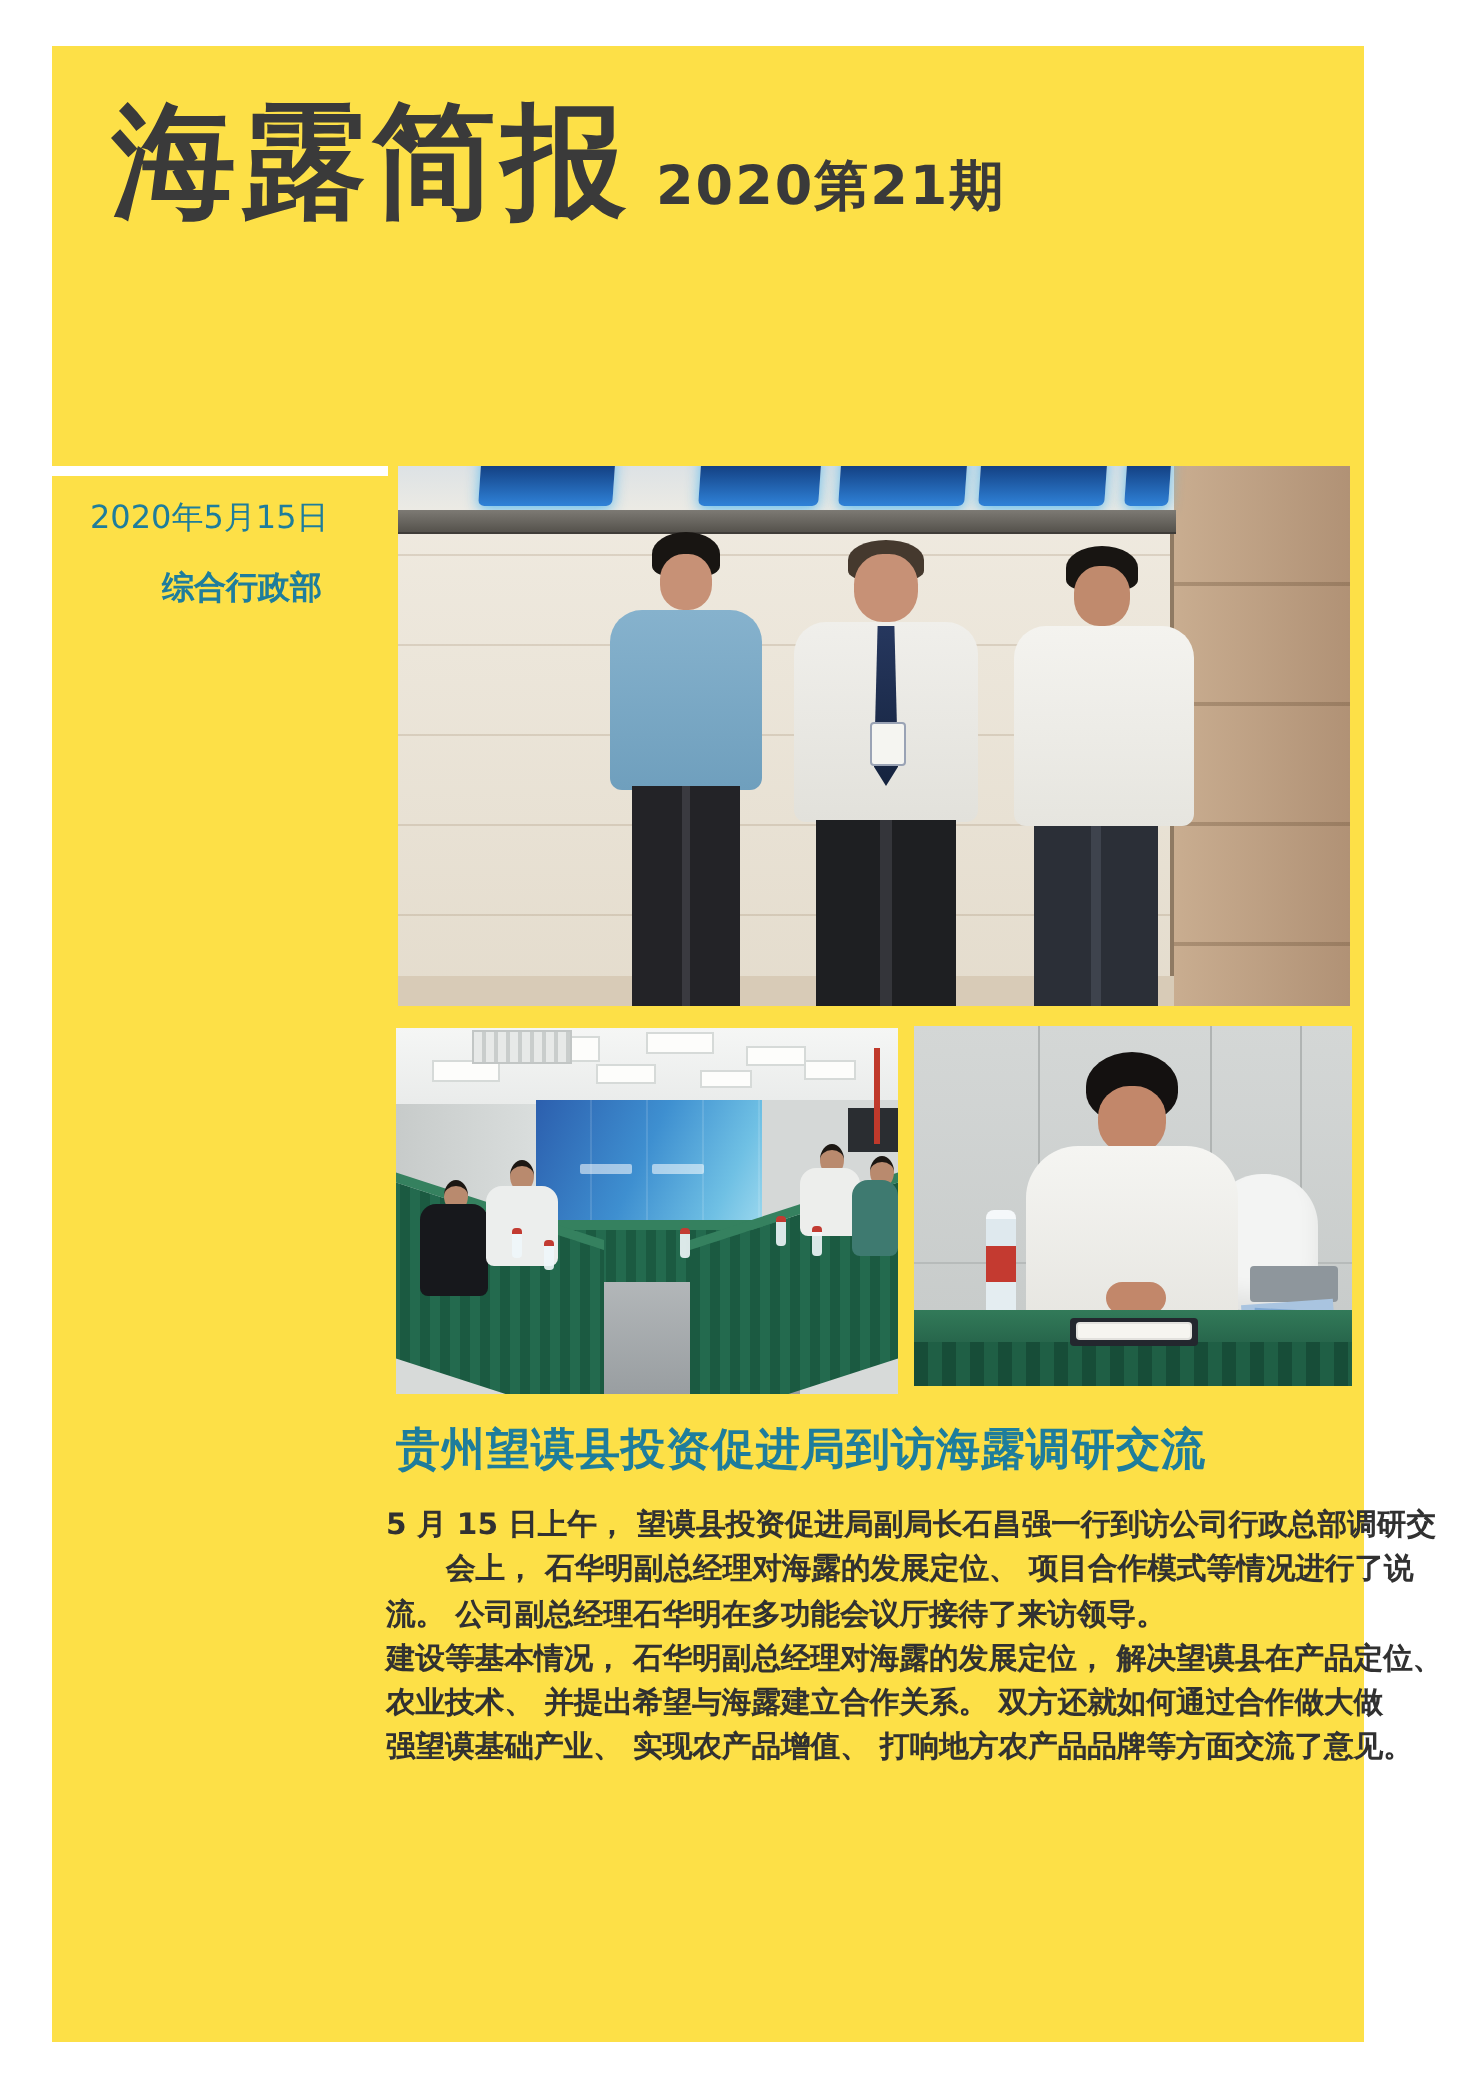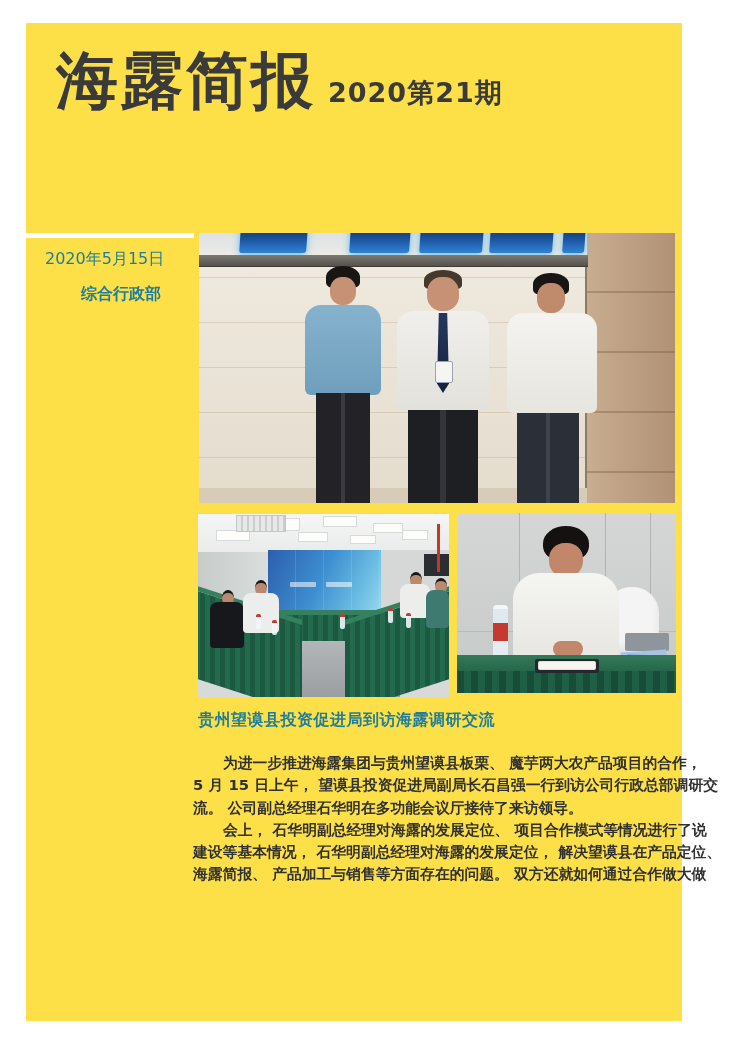--- a/index.html
+++ b/index.html
@@ -11,21 +11,21 @@
   .masthead{position:absolute;left:30px;top:22px;display:flex;align-items:baseline;}
   .title{font-size:62px;font-weight:700;color:#3a3a3a;letter-spacing:3px;line-height:1.15;}
   .issue{font-size:27px;font-weight:700;color:#3a3a3a;margin-left:12px;letter-spacing:1px;}
 
   
   .sep{position:absolute;left:0;top:210px;width:168px;height:5px;background:#ffffff;}
   .side-date{position:absolute;left:19px;top:226px;font-size:16px;font-weight:400;color:#1e7d9c;}
   .side-dept{position:absolute;left:19px;top:261px;font-size:16px;font-weight:700;color:#1e7d9c;margin-left:36px;}
 
   
-  .headline{position:absolute;left:172px;top:687px;font-size:16px;font-weight:700;color:#1e7d9c;letter-spacing:.5px;white-space:nowrap;}
+  .headline{position:absolute;left:172px;top:687px;font-size:22px;font-weight:700;color:#1e7d9c;letter-spacing:.5px;white-space:nowrap;}
   .bodytext{position:absolute;left:167px;top:729px;width:522px;}
   .line{font-size:14.8px;line-height:22.3px;font-weight:700;color:#313131;white-space:nowrap;}
   .indent{padding-left:30px;}
 
   
   .photo-main{position:absolute;left:173px;top:210px;width:476px;height:270px;background:#ebe4d8;overflow:hidden;}
   .mp-wall{position:absolute;left:0;top:0;width:388px;height:270px;
     background:repeating-linear-gradient(180deg,rgba(150,125,95,0) 0 44px,rgba(150,125,95,.22) 44px 45px),
                linear-gradient(#f0ebe1,#e4dccd);}
   .mp-wood{position:absolute;left:386px;top:0;width:90px;height:270px;border-left:2px solid #8f7a63;
@@ -196,22 +196,22 @@
       <div class="rp-hands"></div>
       <div class="rp-bottle"></div>
       <div class="rp-tabletop"></div>
       <div class="rp-skirt"></div>
       <div class="rp-notebook"></div>
       <div class="rp-pages"></div>
     </div>
 
     <div class="headline">贵州望谟县投资促进局到访海露调研交流</div>
     <div class="bodytext">
-      <div class="line indent">为进一步推进海露集团与贵州望谟县板栗、 魔芋两大农产品项目的合作，</div>
       <div class="line">5 月 15 日上午， 望谟县投资促进局副局长石昌强一行到访公司行政总部调研交</div>
+      <div class="line indent">会上， 石华明副总经理对海露的发展定位、 项目合作模式等情况进行了说</div>
       <div class="line">流。 公司副总经理石华明在多功能会议厅接待了来访领导。</div>
-      <div class="line indent">会上， 石华明副总经理对海露的发展定位、 项目合作模式等情况进行了说</div>
       <div class="line">建设等基本情况， 石华明副总经理对海露的发展定位， 解决望谟县在产品定位、</div>
-      <div class="line">海露简报、 产品加工与销售等方面存在的问题。 双方还就如何通过合作做大做</div>
+      <div class="line">农业技术、 并提出希望与海露建立合作关系。 双方还就如何通过合作做大做</div>
+      <div class="line">强望谟基础产业、 实现农产品增值、 打响地方农产品品牌等方面交流了意见。</div>
     </div>
 
   </div>
 </div>
 
 </body></html>

